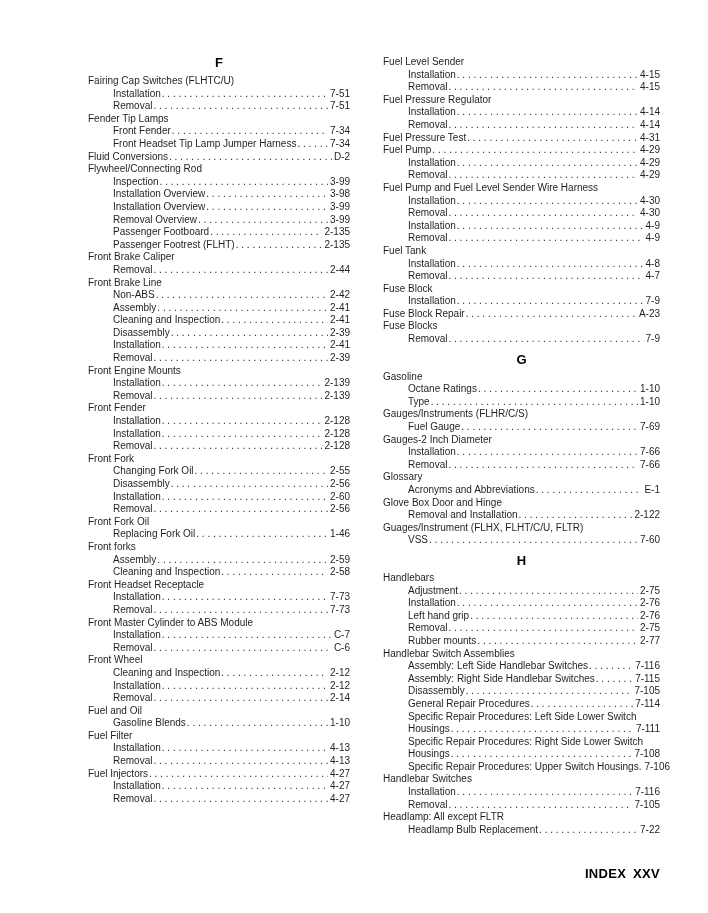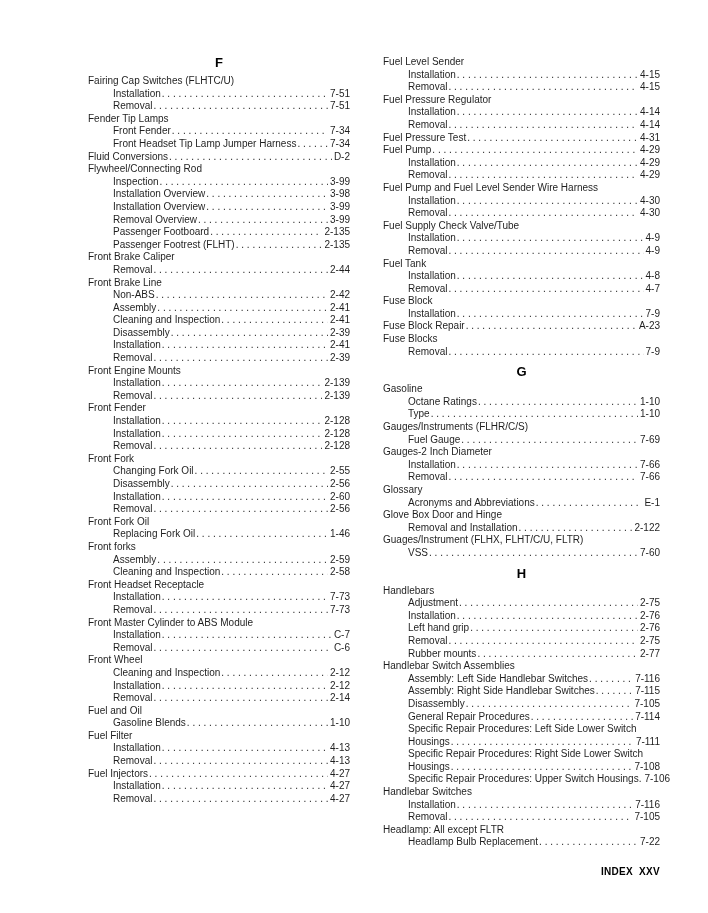--- a/index.html
+++ b/index.html
@@ -48,21 +48,21 @@
   }
   .dots::after {
     content: ". . . . . . . . . . . . . . . . . . . . . . . . . . . . . . . . . . . . . . . . . . . . . . . . . . . . . . . . . . . . . . . . . . . . . . . . . .";
   }
   .row.nodots .dots::after { content: ""; }
   .pagenum { flex: 0 0 auto; }
   .footer {
     position: absolute;
     top: 866px;
     right: 48px;
-    font-size: 10px;
+    font-size: 13px;
     font-weight: bold;
     color: #000;
     word-spacing: 3px;
     letter-spacing: 0.3px;
   }
 </style>
 </head>
 <body>
 
 <div class="page">
@@ -383,23 +383,20 @@
         <div class="row sub">
           <span class="label">Installation</span>
           <span class="dots"></span>
           <span class="pagenum">4-30</span>
         </div>
         <div class="row sub">
           <span class="label">Removal</span>
           <span class="dots"></span>
           <span class="pagenum">4-30</span>
         </div>
-        <div class="row main">
-          <span class="label">Fuel Supply Check Valve/Tube</span>
-        </div>
         <div class="row sub">
           <span class="label">Installation</span>
           <span class="dots"></span>
           <span class="pagenum">4-9</span>
         </div>
         <div class="row sub">
           <span class="label">Removal</span>
           <span class="dots"></span>
           <span class="pagenum">4-9</span>
         </div>

